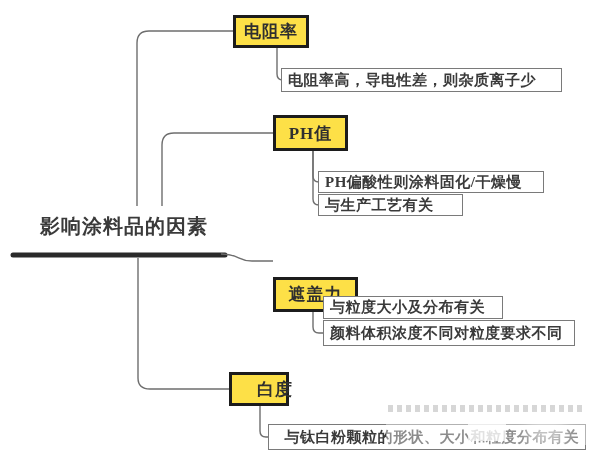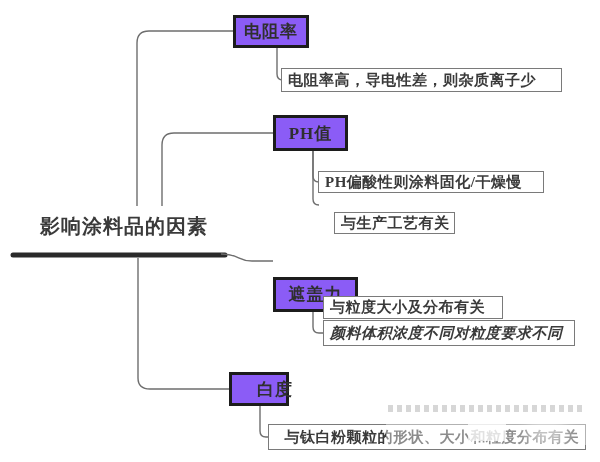--- a/index.html
+++ b/index.html
@@ -32,21 +32,21 @@
     font-weight: bold;
     color: #3a3a3a;
     letter-spacing: 1px;
     z-index: 2;
     white-space: nowrap;
   }
   .node {
     position: absolute;
     box-sizing: border-box;
     border: 3px solid #1c1c1c;
-    background: #8b5cf6;
+    background: #fde047;
     display: flex;
     align-items: center;
     justify-content: center;
     font-size: 17px;
     font-weight: bold;
     color: #2f2f2f;
     z-index: 2;
     white-space: nowrap;
     letter-spacing: 1px;
   }
@@ -63,24 +63,24 @@
     font-weight: bold;
     color: #3a3a3a;
     z-index: 2;
     white-space: nowrap;
     letter-spacing: 0.5px;
   }
   .node-resistivity { left: 233px; top: 15px;  width: 76px;  height: 33px; }
   .leaf-resistivity { left: 281px; top: 68px;  width: 281px; height: 24px; }
   .node-ph          { left: 273px; top: 115px; width: 75px;  height: 36px; }
   .leaf-ph-1        { left: 318px; top: 171px; width: 226px; height: 22px; }
-  .leaf-ph-2        { left: 318px; top: 212px; width: 121px; height: 22px; margin-left: 16px; }
+  .leaf-ph-2        { left: 318px; top: 194px; width: 145px; height: 22px; }
   .node-hiding      { left: 273px; top: 243px; width: 85px;  height: 35px; margin-top: 34px; }
   .leaf-hiding-1    { left: 323px; top: 296px; width: 180px; height: 23px; }
-  .leaf-hiding-2    { left: 323px; top: 320px; width: 252px; height: 26px; font-style: italic; }
+  .leaf-hiding-2    { left: 323px; top: 320px; width: 252px; height: 26px; }
   .node-whiteness   { left: 229px; top: 372px; width: 60px;  height: 34px; padding-left: 32px; }
   .leaf-whiteness   { left: 268px; top: 424px; width: 318px; height: 26px; justify-content: flex-end; }
 
   
   .watermark {
     position: absolute;
     left: 386px;
     top: 403px;
     width: 200px;
     height: 42px;

